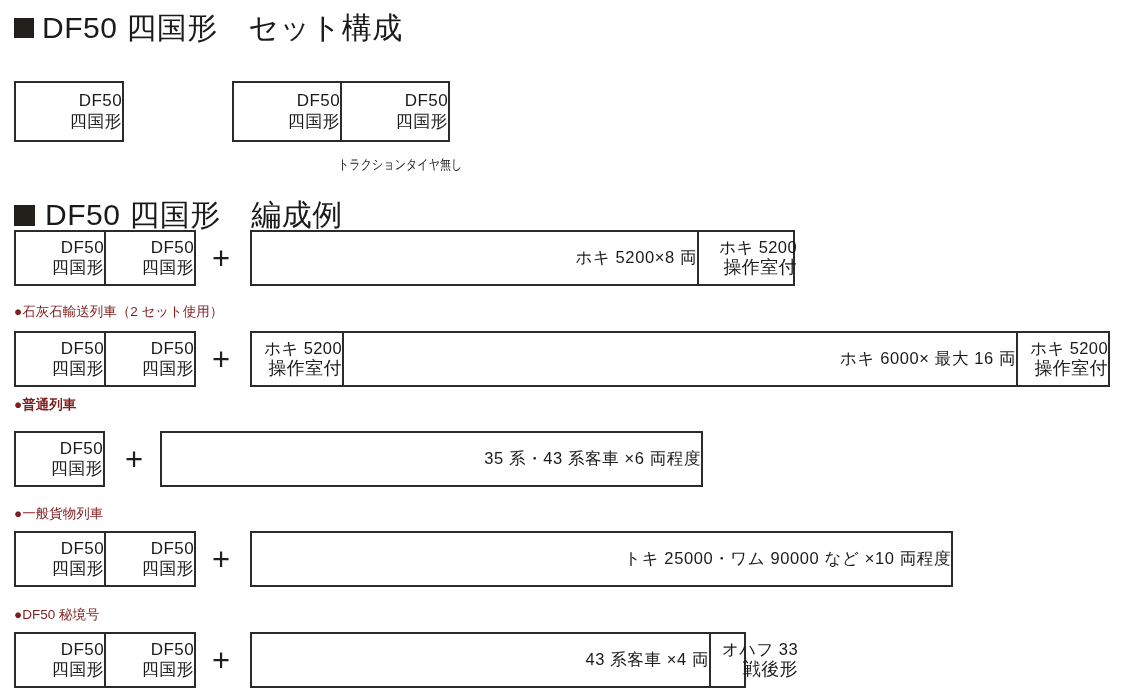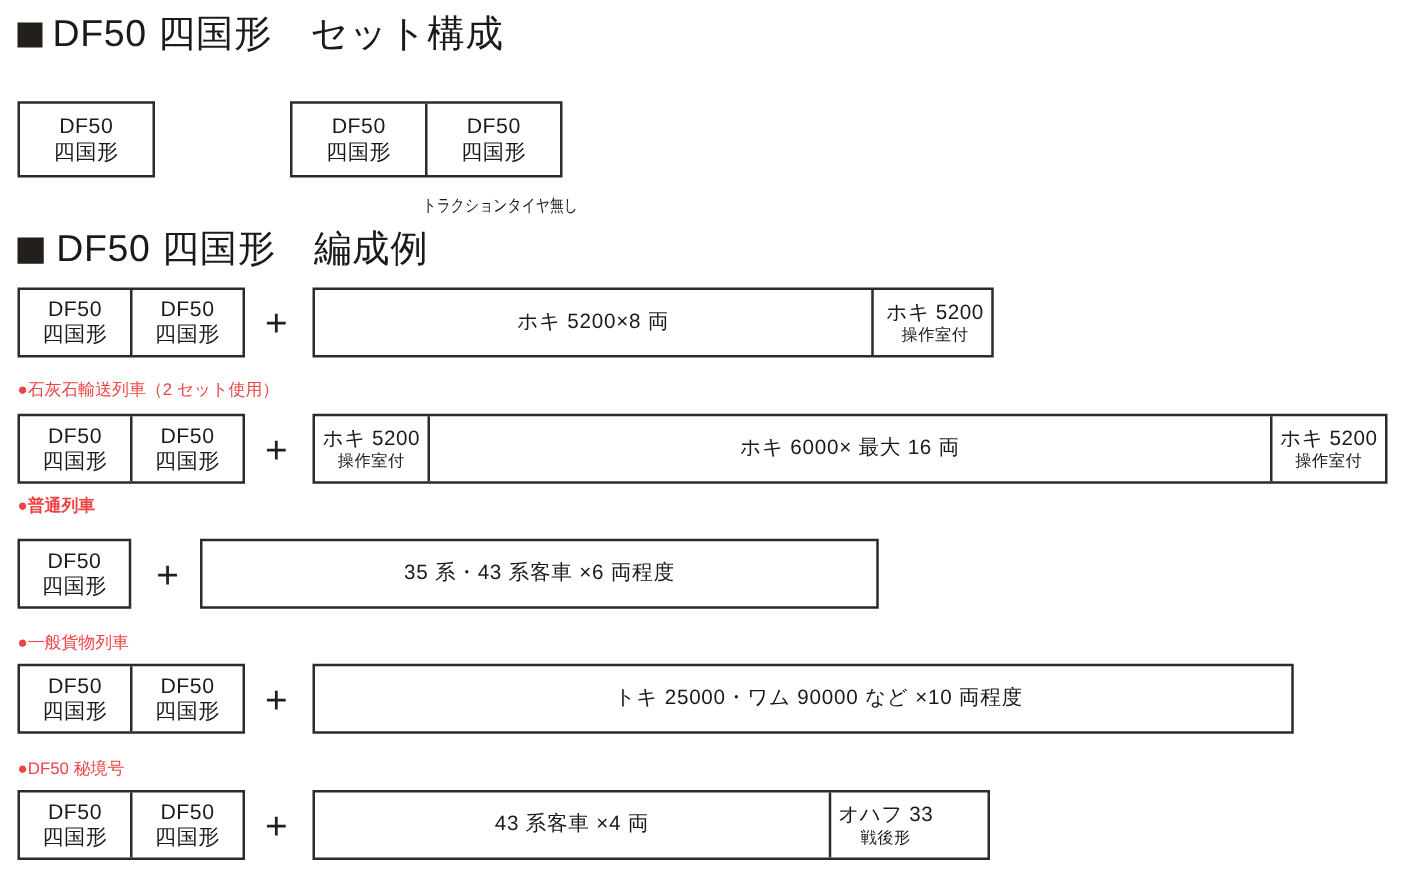--- a/index.html
+++ b/index.html
@@ -32,63 +32,63 @@
     flex: 0 0 auto;
   }
   .section-head .htxt {
     font-size: 30px;
     letter-spacing: 0.5px;
     line-height: 1;
     font-weight: 400;
   }
   #head-set   { left: 14px; top: 13px; }
   #head-set .sq { width: 20px; height: 20px; margin-right: 8px; }
-  #head-form  { left: 14px; top: 185px; align-items: center; }
+  #head-form  { left: 14px; top: 200px; align-items: center; }
   #head-form .sq { width: 21px; height: 21px; margin-right: 10px; }
 
   
   .bullet-label {
     position: absolute;
     font-size: 13.5px;
     line-height: 1;
     white-space: nowrap;
-    color: #ef4444;
+    color: #7f1d1d;
   }
 
   
   .box {
     position: absolute;
     box-sizing: border-box;
     border: 2.2px solid #2b2b2b;
     background: #ffffff;
     display: flex;
     align-items: stretch;
   }
   .cell {
     flex: 1 1 auto;
     display: flex;
     flex-direction: column;
-    align-items: center;
+    align-items: flex-end;
     justify-content: center;
     box-sizing: border-box;
     text-align: center;
     line-height: 1.18;
     white-space: nowrap;
   }
   .cell + .cell { border-left: 2.2px solid #2b2b2b; }
   .cell .l1, .cell .l2 { display: block; }
 
   
   .loco .l1 { font-size: 17px; letter-spacing: 0.4px; }
   .loco .l2 { font-size: 17px; letter-spacing: 0.4px; }
 
   
   .consist { font-size: 16.5px; letter-spacing: 0.4px; }
   .consist .l1 { font-size: 16.5px; }
-  .consist .l2 { font-size: 13px; }
+  .consist .l2 { font-size: 18px; }
 
   .big { font-size: 17px; letter-spacing: 0.6px; }
 
   
   .plus {
     position: absolute;
     font-size: 31px;
     line-height: 1;
     color: #1f1f1f;
     font-weight: 400;
@@ -205,39 +205,39 @@
   <div class="cell loco">
     <span class="l1">DF50</span>
     <span class="l2">四国形</span>
   </div>
   <div class="cell loco">
     <span class="l1">DF50</span>
     <span class="l2">四国形</span>
   </div>
 </div>
 <div class="plus" style="left:212px; top:544px;">+</div>
-<div class="box" style="left:250px; top:531px; width:785px; height:56px;padding-left:25px;">
+<div class="box" style="left:250px; top:531px; width:703px; height:56px;padding-left:25px;">
   <div class="cell consist">
     <span class="l1 big">トキ 25000・ワム 90000 など ×10 両程度</span>
   </div>
 </div>
 
 <div class="bullet-label" style="left:14px; top:608px;">●DF50 秘境号</div>
 <div class="box" style="left:14px; top:632px; width:182px; height:56px;">
   <div class="cell loco">
     <span class="l1">DF50</span>
     <span class="l2">四国形</span>
   </div>
   <div class="cell loco">
     <span class="l1">DF50</span>
     <span class="l2">四国形</span>
   </div>
 </div>
 <div class="plus" style="left:212px; top:645px;">+</div>
-<div class="box" style="left:250px; top:632px; width:542px; height:56px;">
+<div class="box" style="left:250px; top:632px; width:496px; height:56px;padding-left:46px;">
   <div class="cell consist" style="flex:0 0 411px;">
     <span class="l1 big">43 系客車 ×4 両</span>
   </div>
   <div class="cell consist" style="flex:0 0 89px;">
     <span class="l1">オハフ 33</span>
     <span class="l2">戦後形</span>
   </div>
 </div>
 
 </body></html>

